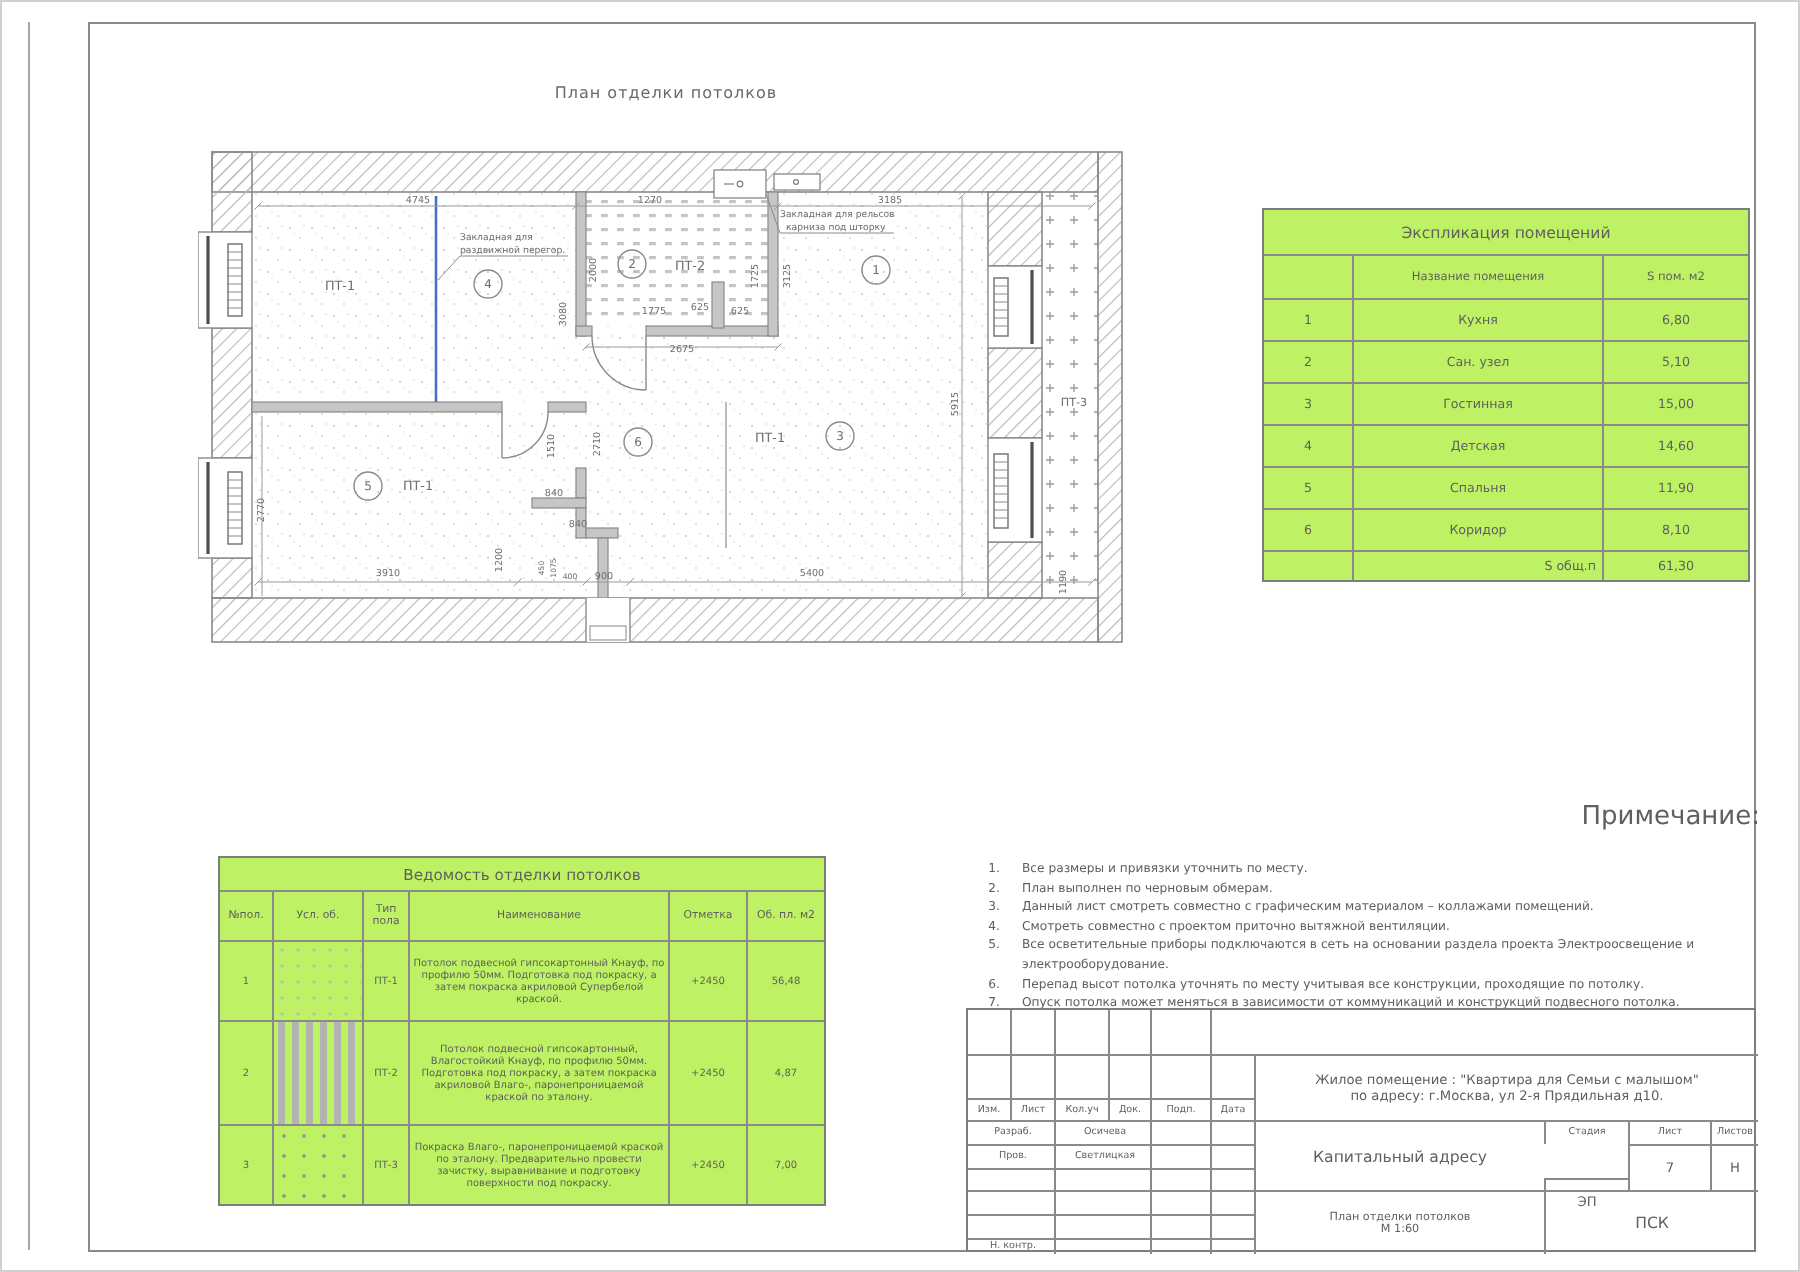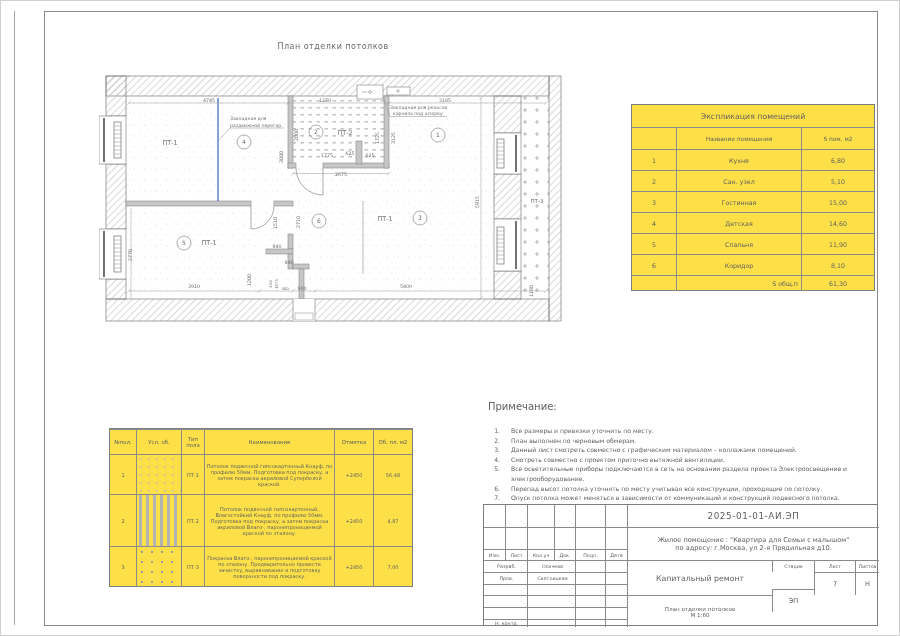--- a/index.html
+++ b/index.html
@@ -3,21 +3,21 @@
 <meta charset="utf-8">
 <style>
   html,body{margin:0;padding:0;width:900px;height:636px;background:#fff;
     font-family:"DejaVu Sans",sans-serif;overflow:hidden;}
   .sheet{position:absolute;inset:0;width:898px;height:634px;border:1px solid #cfcfcf;background:#fff;}
   .frame{position:absolute;left:43px;top:10px;width:832px;height:613px;border:1.4px solid #8a8a8a;}
   .bindline{position:absolute;left:13px;top:10px;width:0;height:614px;border-left:1px solid #a5a5a5;}
   .drawtitle{position:absolute;left:232px;top:41px;width:200px;text-align:center;
     font-size:8px;color:#6a6a6a;letter-spacing:.5px;}
   
-  .tbl{position:absolute;border:1.1px solid #7d7d7d;color:#5f5f5f;background:#fde047;}
+  .tbl{position:absolute;border:1.1px solid #7d7d7d;color:#5f5f5f;background:#bef264;}
   .tbl .trow{display:flex;box-sizing:border-box;}
   .tbl .c{box-sizing:border-box;border-right:.8px solid #8a8a8a;border-top:.8px solid #8a8a8a;
     display:flex;align-items:center;justify-content:center;text-align:center;overflow:hidden;}
   .tbl .c:last-child{border-right:none;}
   .tbl .ttl{border-top:none;display:flex;align-items:center;justify-content:center;}
   
   .expl{left:630px;top:103px;width:242px;font-size:6.3px;}
   .expl .ttl{height:22px;font-size:7.8px;}
   .expl .hd{height:22px;font-size:5.8px;}
   .expl .r{height:21px;}
@@ -27,21 +27,21 @@
   .ved{left:108px;top:427px;width:302px;font-size:5px;}
   .ved .ttl{height:16px;font-size:7.6px;}
   .ved .hd{height:25px;font-size:5.4px;}
   .ved .c{padding:1px;}
   .vw1{width:27px;}.vw2{width:45px;}.vw3{width:23px;}.vw4{width:130px;}.vw5{width:39px;}.vw6{width:38px;}
   .pat-speckle{background-image:radial-gradient(circle,#bdbdbd .6px,transparent .95px);background-size:8px 8px;}
   .pat-dash{background-image:linear-gradient(90deg,#b3b3b3 0 3.5px,transparent 3.5px);background-size:7px 5px;background-position:2px 2px;}
   .pat-plus{background-image:radial-gradient(circle,#9b9b9b .8px,transparent 1.05px);background-size:10px 10px;}
   
   .notes{position:absolute;left:487px;top:400px;width:392px;color:#5f5f5f;}
-  .notes .nt{font-size:10px;margin-bottom:14px;}
+  .notes .nt{font-size:13px;margin-bottom:14px;text-align:right;}
   .notes .ni{display:flex;font-size:6.1px;line-height:9.6px;}
   .notes .nn{width:12px;text-align:right;flex:none;}
   .notes .nx{margin-left:11px;}
   
   .tb{position:absolute;left:482px;top:503px;width:395px;height:122px;border:1.2px solid #7d7d7d;
     color:#5f5f5f;background:#fff;box-sizing:border-box;}
   .tb .cell{position:absolute;box-sizing:border-box;border-left:.8px solid #8a8a8a;border-top:.8px solid #8a8a8a;
     display:flex;align-items:center;justify-content:center;text-align:center;overflow:hidden;}
   .tb .nb{border-left:none;}.tb .nt2{border-top:none;}
   .fs5{font-size:4.8px;}.fs6{font-size:5.6px;}.fs7{font-size:6.6px;}.fs8{font-size:7.8px;}.fs9{font-size:8.8px;}
@@ -292,20 +292,23 @@
       <div class="c w-area">8,10</div>
     </div>
     <div class="trow tot">
       <div class="c w-num"></div>
       <div class="c w-name" style="justify-content:flex-end;padding-right:3px;">S общ.п</div>
       <div class="c w-area">61,30</div>
     </div>
   </div>
 
   <div class="tbl ved">
+    <div class="trow">
+        <div class="c ttl" style="width:302px;">Ведомость отделки потолков</div>
+      </div>
     <div class="trow hd">
       <div class="c vw1">№пол.</div>
       <div class="c vw2">Усл. об.</div>
       <div class="c vw3">Тип пола</div>
       <div class="c vw4">Наименование</div>
       <div class="c vw5">Отметка</div>
       <div class="c vw6">Об. пл. м2</div>
     </div>
     <div class="trow" style="height:40px;">
       <div class="c vw1">1</div>
@@ -405,30 +408,30 @@
     <div class="cell fs5" style="left:121px;top:90px;width:22px;height:12px;"></div>
     <div class="cell nb fs5" style="left:0;top:102px;width:43px;height:12px;"></div>
     <div class="cell fs5" style="left:43px;top:102px;width:48px;height:12px;"></div>
     <div class="cell fs5" style="left:91px;top:102px;width:30px;height:12px;"></div>
     <div class="cell fs5" style="left:121px;top:102px;width:22px;height:12px;"></div>
     <div class="cell nb fs5 lft" style="left:0;top:114px;width:43px;height:8px;border-bottom:none;">Н. контр.</div>
     <div class="cell fs5" style="left:43px;top:114px;width:48px;height:8px;"></div>
     <div class="cell fs5" style="left:91px;top:114px;width:30px;height:8px;"></div>
     <div class="cell fs5" style="left:121px;top:114px;width:22px;height:8px;"></div>
 
-    <div class="cell nt2 fs9" style="left:143px;top:0;width:252px;height:22px;letter-spacing:.6px;">2025-01-01-АИ.ЭП</div>
     <div class="cell" style="left:143px;top:22px;width:252px;height:33px;flex-direction:column;justify-content:center;">
       <div class="fs7">Жилое помещение : "Квартира для Семьи с малышом"</div>
       <div class="fs7">по адресу: г.Москва, ул 2-я Прядильная д10.</div>
     </div>
-    <div class="cell fs8" style="left:143px;top:55px;width:145px;height:35px;">Капитальный ремонт</div>
+    <div class="cell fs8" style="left:143px;top:55px;width:145px;height:35px;">Капитальный адресу</div>
     <div class="cell fs5" style="left:288px;top:55px;width:42px;height:12px;">Стадия</div>
     <div class="cell fs5" style="left:330px;top:55px;width:41px;height:12px;">Лист</div>
     <div class="cell fs5" style="left:371px;top:55px;width:24px;height:12px;">Листов</div>
     <div class="cell fs7" style="left:288px;top:84px;width:42px;height:23px;">ЭП</div>
     <div class="cell fs7" style="left:330px;top:67px;width:41px;height:23px;">7</div>
     <div class="cell fs7" style="left:371px;top:67px;width:24px;height:23px;">Н</div>
     <div class="cell" style="left:143px;top:90px;width:145px;height:32px;flex-direction:column;justify-content:center;">
       <div class="fs6">План отделки потолков</div>
       <div class="fs6">М 1:60</div>
     </div>
+    <div class="cell fs8" style="left:288px;top:90px;width:107px;height:32px;">ПСК</div>
   </div>
 </div>
 
 </body></html>

